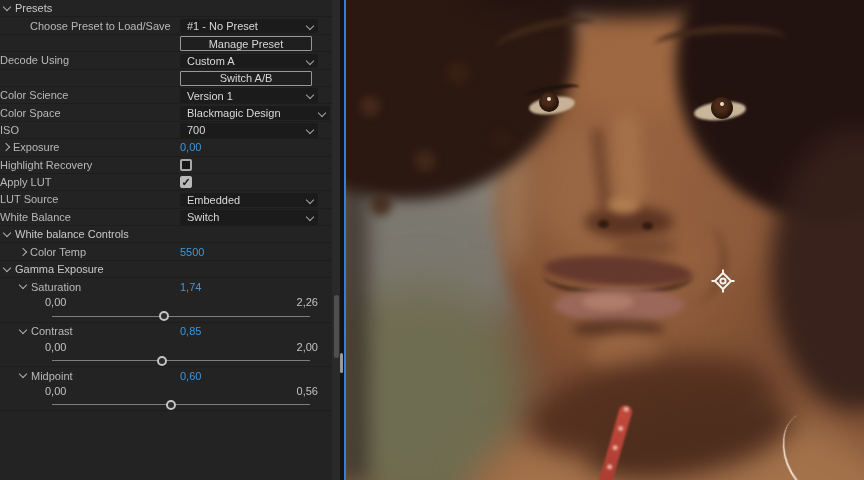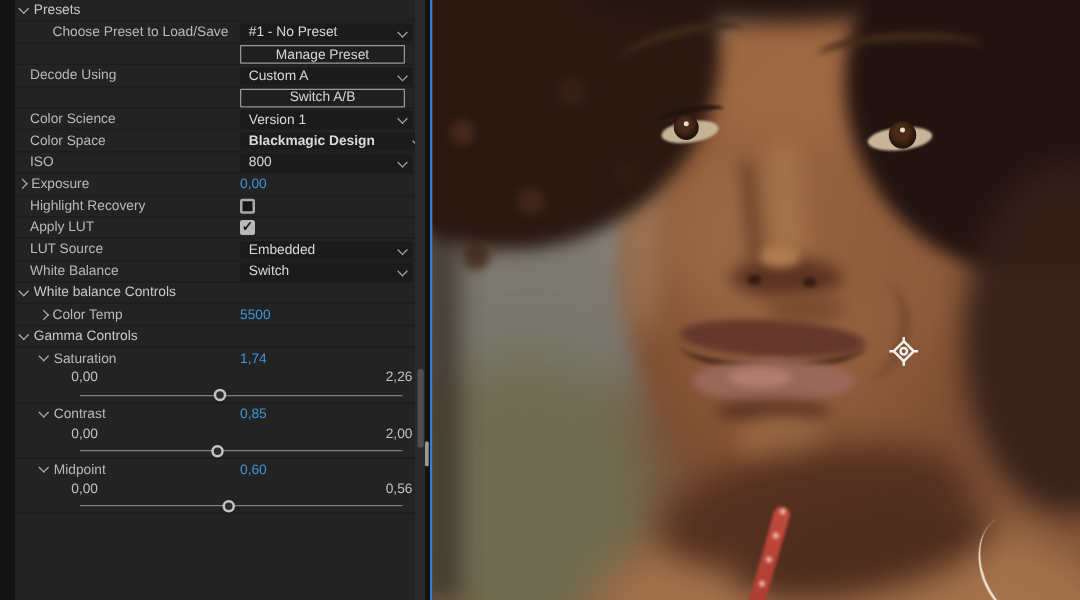--- a/index.html
+++ b/index.html
@@ -1,45 +1,45 @@
 <!DOCTYPE html>
 <html><head>
 <meta charset="utf-8">
 <style>
   * { margin:0; padding:0; box-sizing:border-box; }
   html,body { width:864px; height:480px; overflow:hidden; background:#181818;
     font-family:"Liberation Sans", sans-serif; }
   .stage { position:relative; width:864px; height:480px; background:#141414; }
 
   
-  .panel { position:absolute; left:12px; top:0; width:332px; height:480px;
+  .panel { position:absolute; left:0; top:0; width:332px; height:480px;
     background:#232323; color:#b9b9b9; font-size:11px; }
   .row { position:relative; height:17.4px; border-bottom:1px solid #1d1d1d;
     display:flex; align-items:center; }
   .row.nb { border-bottom:none; }
   .lbl { color:#b9b9b9; white-space:nowrap; }
   .hdr { color:#c9c9c9; }
-  .ind0 { margin-left:12px; }
+  .ind0 { }
   .ind1 { margin-left:30px; }
 
   .twirl { display:inline-block; width:6px; height:6px;
     border-right:1.4px solid #b0b0b0; border-bottom:1.4px solid #b0b0b0; }
   .twirl.down { transform:rotate(45deg); margin:-3px 5px 0 4px; }
   .twirl.right { transform:rotate(-45deg); margin:0 4px 0 4px; }
   .twirl.at3 { margin-left:3px; }
   .twirl.at20 { margin-left:20px; }
 
   .val { position:absolute; left:180px; top:0; height:100%; display:flex; align-items:center; }
   .blue { color:#3e96d9; }
 
   .dd { position:absolute; left:180px; top:1.5px; width:138px; height:14.5px;
     background:#1b1b1b; border-radius:2px; color:#d9d9d9; display:flex;
     align-items:center; padding:0 16px 0 7px; white-space:nowrap; overflow:hidden;
     cursor:pointer; }
-  .dd.wide { width:150px;font-weight:bold; }
+  .dd.wide { width:150px; }
   .dd .chev { position:absolute; right:5px; top:4px; width:6px; height:6px;
     border-right:1.5px solid #a6a6a6; border-bottom:1.5px solid #a6a6a6;
     transform:rotate(45deg); }
   .btn { position:absolute; left:180px; top:1.5px; width:132px; height:14.5px;
     background:#1f1f1f; border:1px solid #989898; border-radius:1px; color:#d6d6d6;
     display:flex; align-items:center; justify-content:center; font-size:11px;
     cursor:pointer; }
   .cb { position:absolute; left:180px; top:2.5px; width:12px; height:12px;
     background:#161616; border:2px solid #a9a9a9; border-radius:2px; cursor:pointer;
     display:flex; align-items:center; justify-content:center; }
@@ -233,21 +233,21 @@
       <span class="lbl ind0">Color Space</span>
       <div class="dd wide">
         <span>Blackmagic Design</span>
         <span class="chev"></span>
       </div>
     </div>
 
     <div class="row">
       <span class="lbl ind0">ISO</span>
       <div class="dd">
-        <span>800</span>
+        <span>700</span>
         <span class="chev"></span>
       </div>
     </div>
 
     <div class="row">
       <span class="twirl right at3"></span>
       <span class="lbl">Exposure</span>
       <span class="val blue">0,00</span>
     </div>
 
@@ -285,21 +285,21 @@
     <div class="row">
       <span class="twirl right at20"></span>
       <span class="lbl">Color Temp</span>
       <span class="val blue">5500</span>
     </div>
 
 
 
     <div class="row">
       <span class="twirl down"></span>
-      <span class="hdr">Gamma Controls</span>
+      <span class="hdr">Gamma Exposure</span>
     </div>
 
     <div class="row nb">
       <span class="twirl down at20"></span>
       <span class="lbl">Saturation</span>
       <span class="val blue">1,74</span>
     </div>
     <div class="row nb minmax">
       <span class="min">0,00</span>
       <span class="max">2,26</span>

